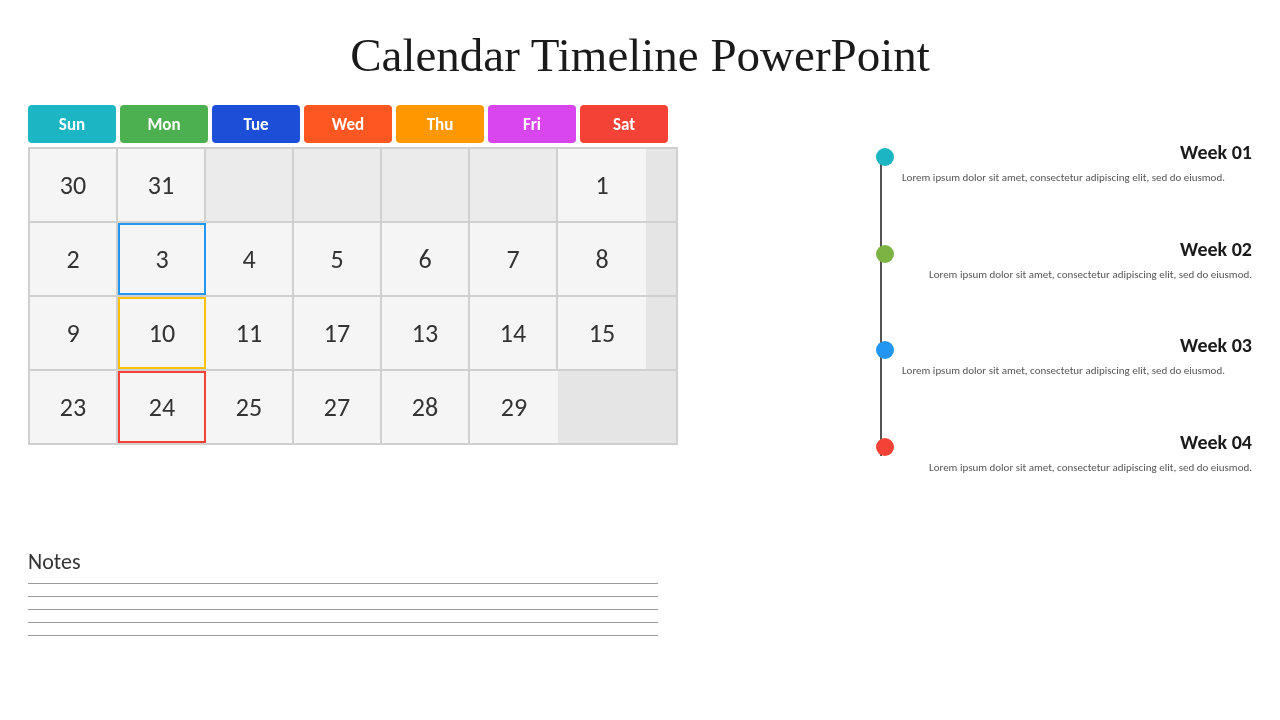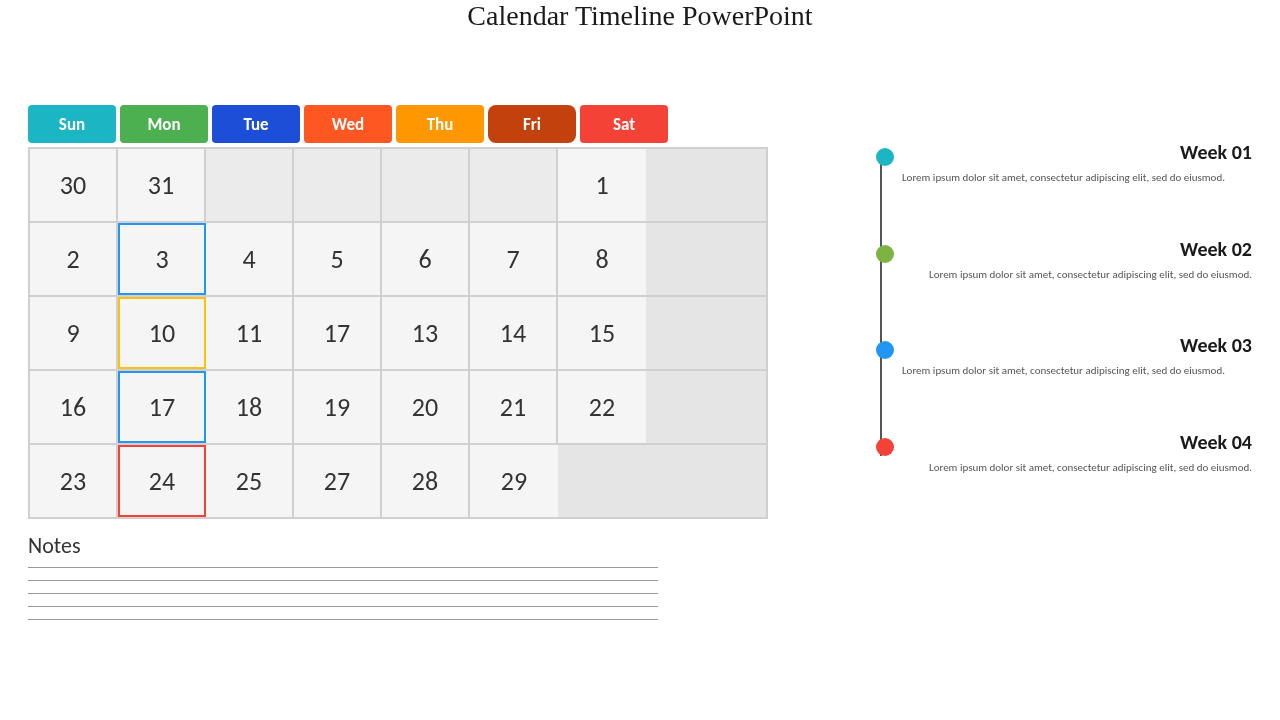--- a/index.html
+++ b/index.html
@@ -7,32 +7,33 @@
       width: 1280px;
       height: 720px;
       background: #ffffff;
       font-family: 'Calibri', 'Segoe UI', sans-serif;
       overflow: hidden;
       position: relative;
     }
 
     .page-title {
       text-align: center;
-      font-size: 28px;
+      font-size: 47px;
       font-weight: 400;
       color: #1a1a1a;
+      padding-top: 28px;
       padding-bottom: 20px;
       font-family: Georgia, 'Times New Roman', serif;
     }
 
     .left-panel {
       position: absolute;
       left: 28px;
       top: 105px;
-      width: 740px;
+      width: 650px;
     }
 
     
     .day-headers {
       display: flex;
       gap: 0;
       margin-bottom: 4px;
     }
 
     .day-header {
@@ -48,21 +49,21 @@
       margin-right: 4px;
     }
 
     .day-header:last-child { margin-right: 0; }
 
     .sun { background: #1bb5c3; }
     .mon { background: #4caf50; }
     .tue { background: #1d4ed8; }
     .wed { background: #ff5722; }
     .thu { background: #ff9800; }
-    .fri { background: #c2410c; border-radius: 8px; }
+    .fri { background: #d946ef; }
     .sat { background: #f44336; }
 
     
     .calendar-grid {
       border: 2px solid #d0d0d0;
       background: #e5e5e5;
     }
 
     .calendar-row {
       display: flex;
@@ -104,21 +105,21 @@
     }
 
     .cal-cell.highlighted-red {
       border: 2px solid #f44336;
     }
 
     
     .notes-section {
       position: absolute;
       left: 28px;
-      top: 532px;
+      top: 548px;
       width: 630px;
     }
 
     .notes-label {
       font-size: 22px;
       color: #333;
       font-weight: 400;
       margin-bottom: 8px;
     }
 
@@ -233,29 +234,20 @@
       <div class="calendar-row">
         <div class="cal-cell">9</div>
         <div class="cal-cell highlighted-yellow">10</div>
         <div class="cal-cell">11</div>
         <div class="cal-cell">17</div>
         <div class="cal-cell">13</div>
         <div class="cal-cell">14</div>
         <div class="cal-cell">15</div>
       </div>
       <div class="calendar-row">
-        <div class="cal-cell">16</div>
-        <div class="cal-cell highlighted-blue">17</div>
-        <div class="cal-cell">18</div>
-        <div class="cal-cell">19</div>
-        <div class="cal-cell">20</div>
-        <div class="cal-cell">21</div>
-        <div class="cal-cell">22</div>
-      </div>
-      <div class="calendar-row">
         <div class="cal-cell">23</div>
         <div class="cal-cell highlighted-red">24</div>
         <div class="cal-cell">25</div>
         <div class="cal-cell">27</div>
         <div class="cal-cell">28</div>
         <div class="cal-cell">29</div>
       </div>
     </div>
 </div>
 

